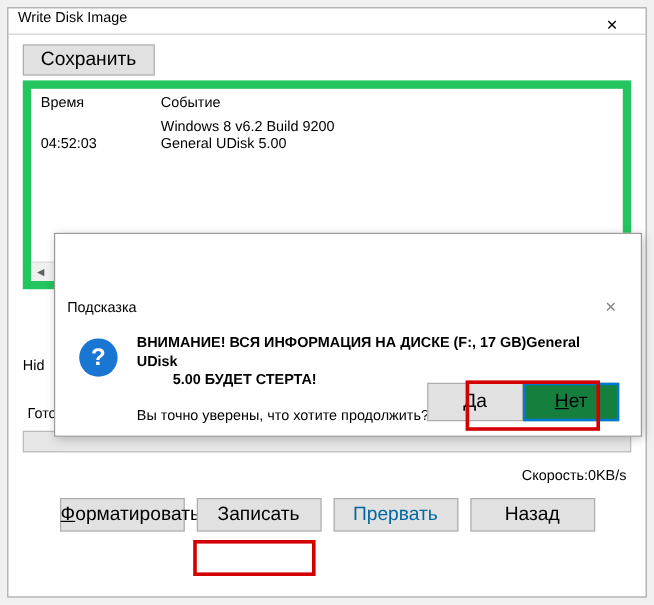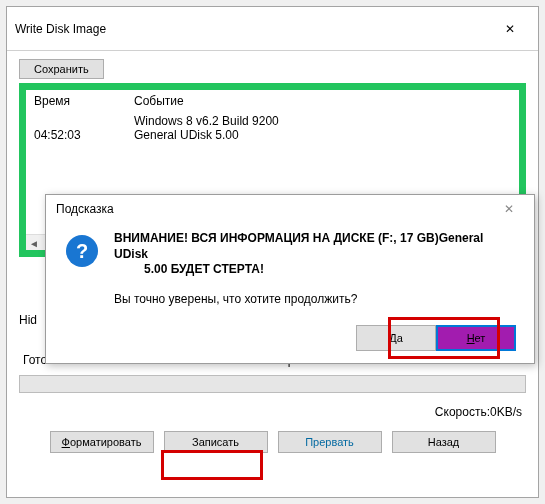--- a/index.html
+++ b/index.html
@@ -1,24 +1,24 @@
 <!DOCTYPE html>
 <html><head>
 <meta charset="utf-8">
 <style>
 * { box-sizing: border-box; margin: 0; padding: 0; font-family: 'Segoe UI', Tahoma, sans-serif; font-size: 12px; }
 body { background: #f0f0f0; width: 545px; height: 504px; position: relative; overflow: hidden; }
 .window { position: absolute; left: 6px; top: 6px; width: 533px; height: 492px; background: #fff; border: 1px solid #a4a4a4; }
-.titlebar { height: 44px; display: flex; align-items: center; padding: 0 8px; border-bottom: 1px solid #d0d0d0; }
+.titlebar { height: 22px; display: flex; padding: 0 8px; border-bottom: 1px solid #d0d0d0; }
 .titlebar-title { flex: 1; font-size: 12px; }
 .close-btn { width: 40px; height: 28px; display: flex; align-items: center; justify-content: center; font-size: 14px; cursor: default; }
 .client { padding: 8px 12px; }
 .row1 { display: flex; align-items: center; margin-bottom: 4px; }
 .row1 .lbl { flex: 1; }
-.btn { background: #e1e1e1; border: 1px solid #adadad; padding: 3px 14px; font-size: 11px; cursor: default; }
+.btn { background: #e1e1e1; border: 1px solid #adadad; padding: 3px 14px; font-size: 16px; cursor: default; }
 .log-box { border: 7px solid #22c55e; background: #fff; height: 174px; margin-top: 2px; position: relative; }
 .log-head { display: flex; padding: 4px 8px; }
 .col-time { width: 100px; }
 .col-event { flex: 1; }
 .log-body { padding: 2px 8px; }
 .log-row { display: flex; }
 .scroll-track { position: absolute; left: 0; bottom: 0; right: 0; height: 16px; background: #f0f0f0; border-top: 1px solid #ddd; }
 .scroll-arrow { position: absolute; top: 0; width: 16px; height: 16px; display: flex; align-items: center; justify-content: center; font-size: 10px; color: #606060; }
 .scroll-arrow.left { left: 0; }
 .scroll-arrow.right { right: 0; }
@@ -29,32 +29,32 @@
 .pct { margin-left: 16px; margin-right: auto; }
 .progress-bar { margin-top: 8px; height: 18px; border: 1px solid #bcbcbc; background: #e6e6e6; }
 .speed-row { display: flex; justify-content: flex-end; margin-top: 12px; padding-right: 4px; }
 .btn-row { display: flex; justify-content: center; gap: 10px; margin-top: 12px; }
 .btn-row .btn { width: 104px; padding: 4px 0; }
 .btn.disabled { color: #0369a1; }
 .hl-red { border: 3px solid #d40000; position: absolute; pointer-events: none; }
 .hl-write { left: 161px; top: 450px; width: 102px; height: 30px; }
 
 .dialog { position: absolute; left: 45px; top: 194px; width: 490px; height: 170px; background: #fff; border: 1px solid #9c9c9c; box-shadow: 2px 2px 8px rgba(0,0,0,0.25); }
-.dlg-title { height: 28px; display: flex; align-items: center; padding: 0 10px; }
+.dlg-title { height: 28px; display: flex; align-items: center; padding: 0 10px; margin-top: 47px; }
 .dlg-title-text { flex: 1; font-size: 12px; }
 .dlg-close { width: 30px; height: 24px; display: flex; align-items: center; justify-content: center; color: #888; font-size: 14px; }
 .dlg-body { display: flex; padding: 8px 16px 0 20px; }
 .dlg-icon { width: 32px; height: 32px; border-radius: 50%; background: #1976d2; color: #fff; display: flex; align-items: center; justify-content: center; font-size: 20px; font-weight: bold; margin-right: 16px; flex-shrink: 0; margin-top: 4px; }
 .dlg-text { flex: 1; }
 .dlg-warn { font-weight: bold; font-size: 12px; line-height: 1.3; }
 .dlg-warn2 { font-weight: bold; font-size: 12px; line-height: 1.3; padding-left: 30px; }
 .dlg-q { margin-top: 14px; font-size: 12px; }
 .dlg-btns { position: absolute; right: 18px; bottom: 12px; display: flex; }
 .dlg-btns .btn { width: 80px; padding: 5px 0; }
-.btn.blue-border { border: 2px solid #0078d7; background: #a21caf; }
+.btn.blue-border { border: 2px solid #0078d7; background: #15803d; }
 .hl-yes { left: 388px; top: 317px; width: 112px; height: 42px; }
 .underline-first::first-letter { text-decoration: underline; }
 </style>
 </head>
 <body>
 
 <div class="window">
   <div class="titlebar">
     <span class="titlebar-title">Write Disk Image</span>
     <div class="close-btn">

